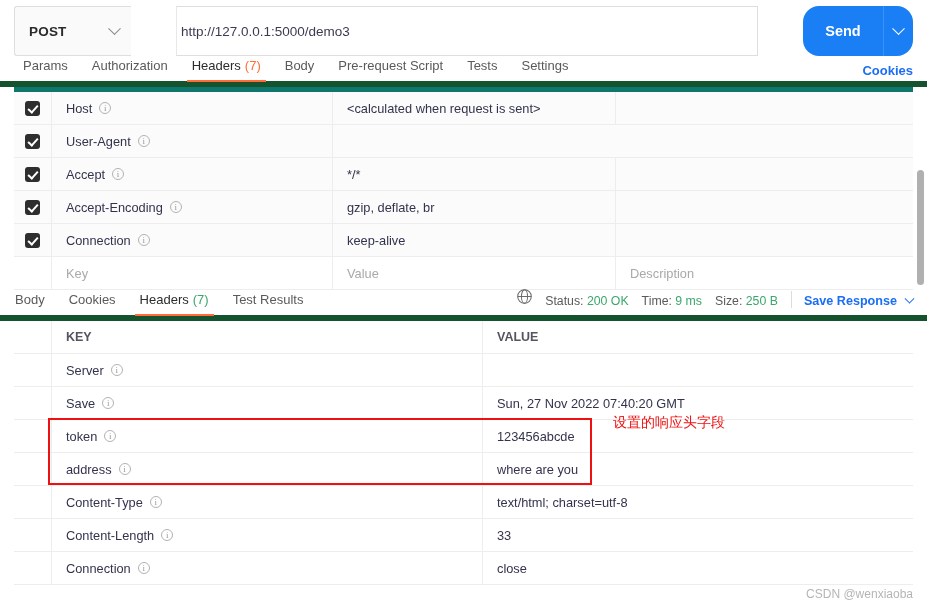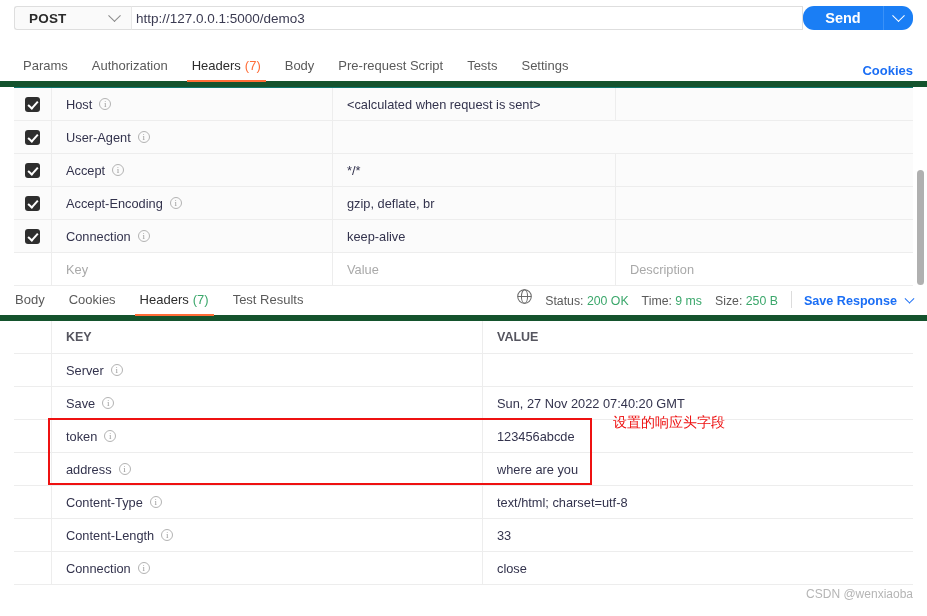--- a/index.html
+++ b/index.html
@@ -14,23 +14,24 @@
     position: relative;
     width: 927px;
     height: 616px;
     background: #ffffff;
   }
 
   
   .urlbar {
     position: absolute;
     left: 14px; top: 6px;
-    width: 899px; height: 24px;
+    width: 899px; height: 50px;
     display: flex;
     align-items: stretch;
+    gap: 45px;
   }
   .method-box {
     width: 117px;
     border: 1px solid #dedede;
     border-right: none;
     border-radius: 3px 0 0 3px;
     background: #fafafa;
     display: flex;
     align-items: center;
     justify-content: space-between;
@@ -57,21 +58,21 @@
     display: flex;
     align-items: center;
     padding-left: 4px;
     font-size: 13.5px;
     color: #3b3b52;
   }
   .send-group {
     display: flex;
     align-items: stretch;
     width: 110px;
-    border-radius: 11px;
+    border-radius: 16px;
     overflow: hidden;
   }
   .send-btn {
     flex: 1;
     background: #1a7ef5;
     color: #fff;
     font-size: 14.5px;
     font-weight: bold;
     display: flex;
     align-items: center;
@@ -135,21 +136,21 @@
     font-weight: bold;
     color: #1a6ef5;
     cursor: pointer;
   }
 
   
   .req-table {
     position: absolute;
     left: 14px; top: 87px;
     width: 899px;
-    border-top: 1px solid #0f766e;
+    border-top: 5px solid #0f766e;
   }
   .req-row {
     display: flex;
     height: 33px;
     border-bottom: 1px solid #ededed;
     background: #fbfbfb;
   }
   .req-row.placeholder { background: #ffffff; }
   .c-check {
     width: 38px;

